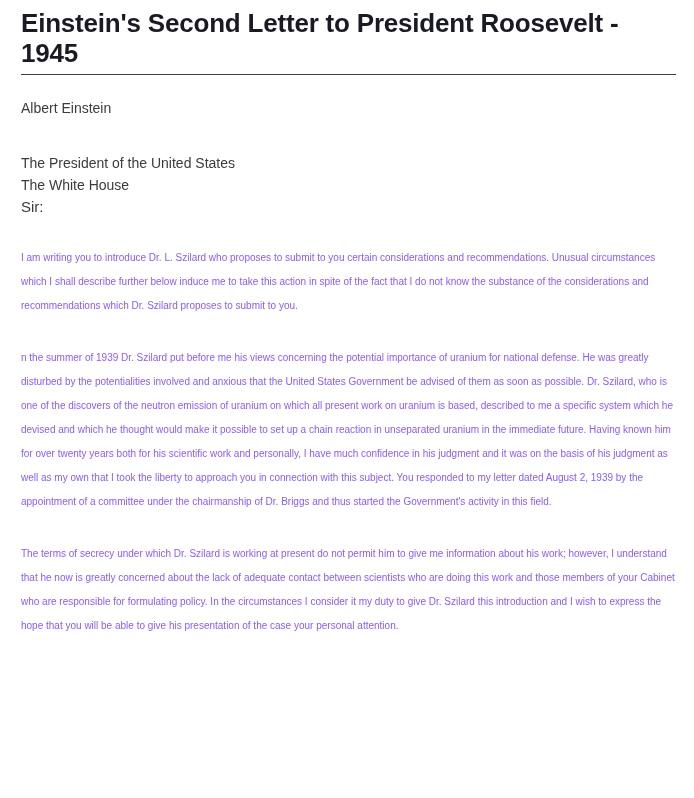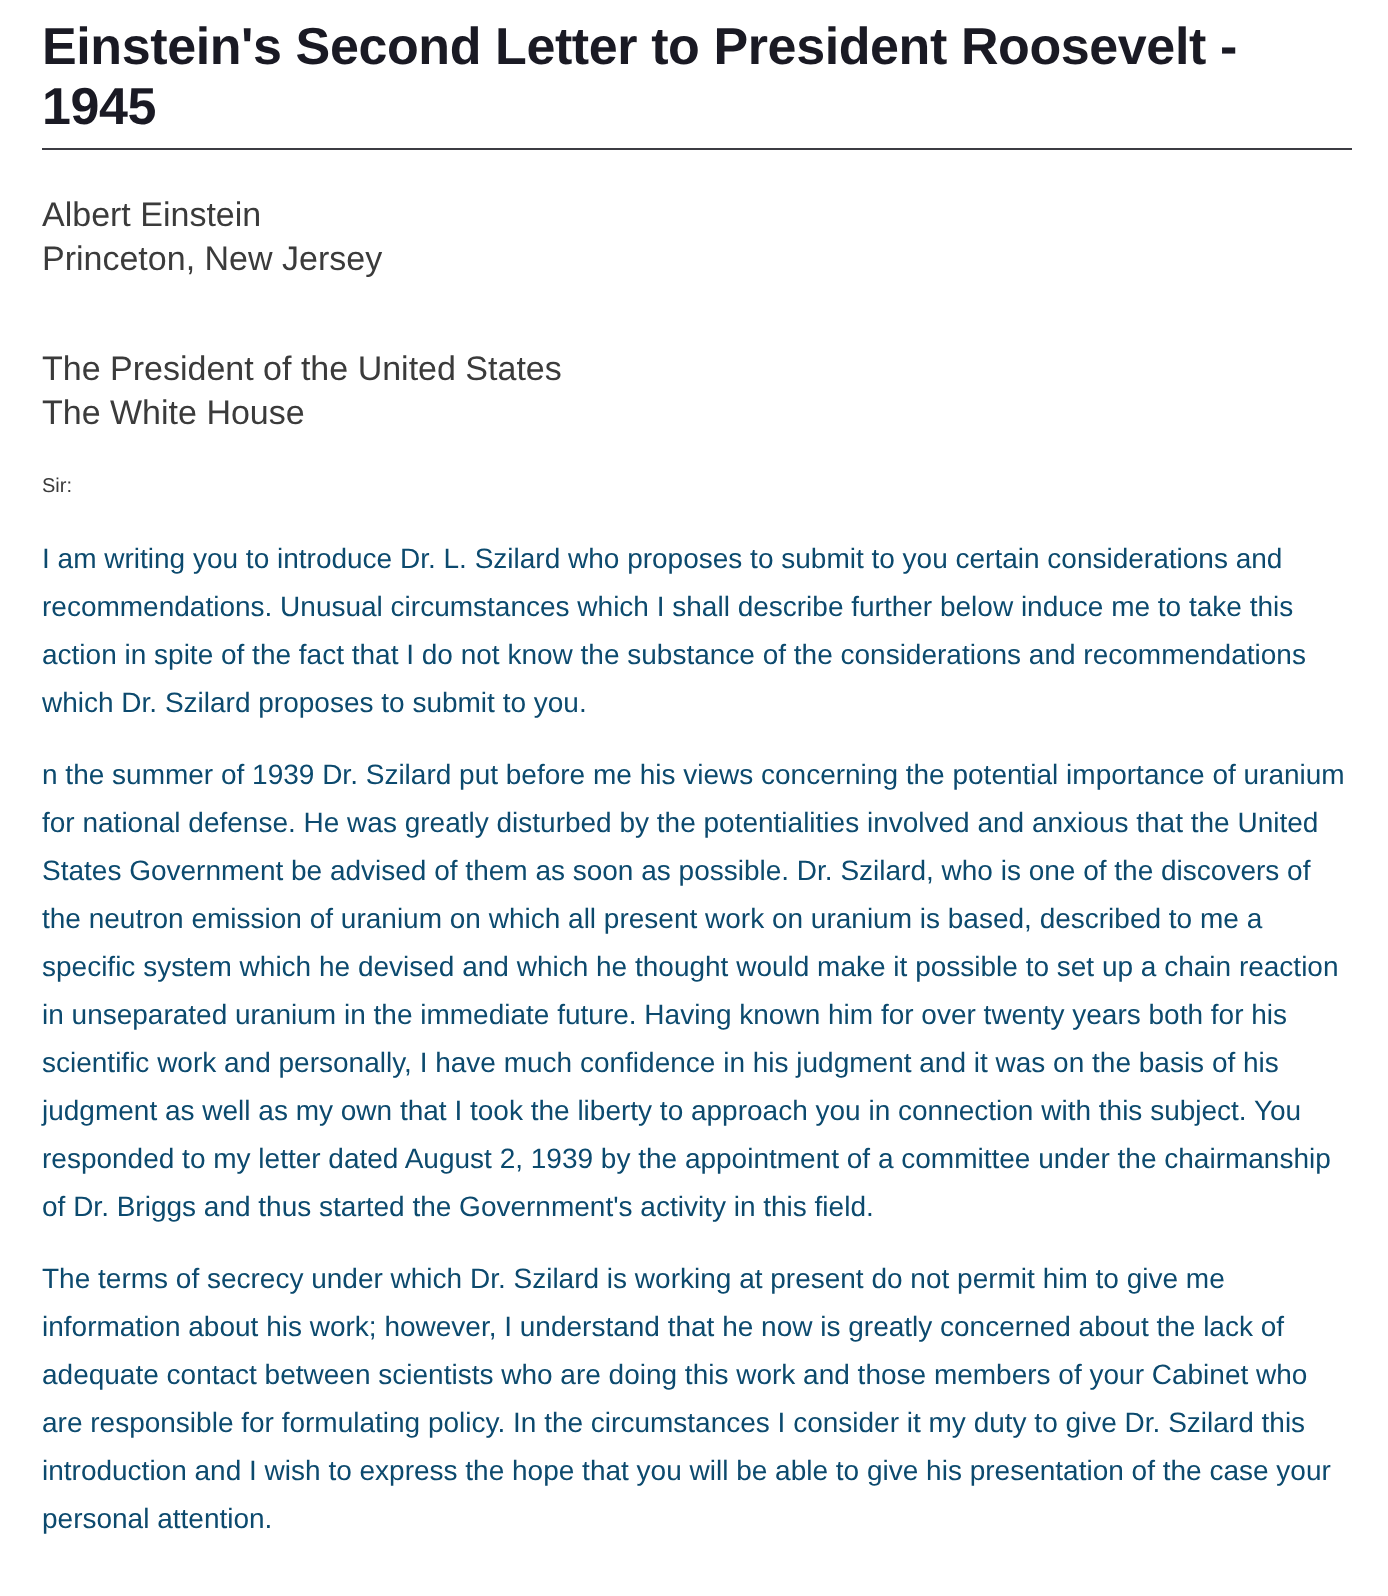--- a/index.html
+++ b/index.html
@@ -24,45 +24,44 @@
     margin: 0;
     padding: 2px 0 6px 0;
     font-size: 26px;
     line-height: 30px;
     font-weight: 700;
     letter-spacing: -0.2px;
     color: #1a1a24;
     border-bottom: 1.5px solid #3c3c43;
   }
   .address-block {
-    font-size: 17px;
+    font-size: 14px;
     line-height: 22px;
     color: #3b3b3b;
   }
   .sender-block { margin-top: 22px; }
   .date-line { margin-top: 14px; font-size: 14.5px; line-height: 22px; }
   .recipient-block { margin-top: 33px; }
-  .salutation { margin-top: 15px; font-size: 10px; line-height: 22px; }
+  .salutation { margin-top: 0; font-size: 15px; line-height: 22px; }
   .body-paragraph {
-    margin: 12px 0;
-    font-size: 14px;
+    margin: 28px 0;
+    font-size: 10px;
     line-height: 24px;
-    color: #0c4a6e;
+    color: #8b5cf6;
   }
 </style>
 </head>
 <body>
 
 <div class="page">
 
   <h1 class="page-title">Einstein's Second Letter to President Roosevelt - 1945</h1>
 
   <div class="address-block sender-block">
     <div>Albert Einstein</div>
-    <div>Princeton, New Jersey</div>
   </div>
 
 
   <div class="address-block recipient-block">
     <div>The President of the United States</div>
     <div>The White House</div>
   </div>
 
   <div class="salutation">Sir:</div>
 

